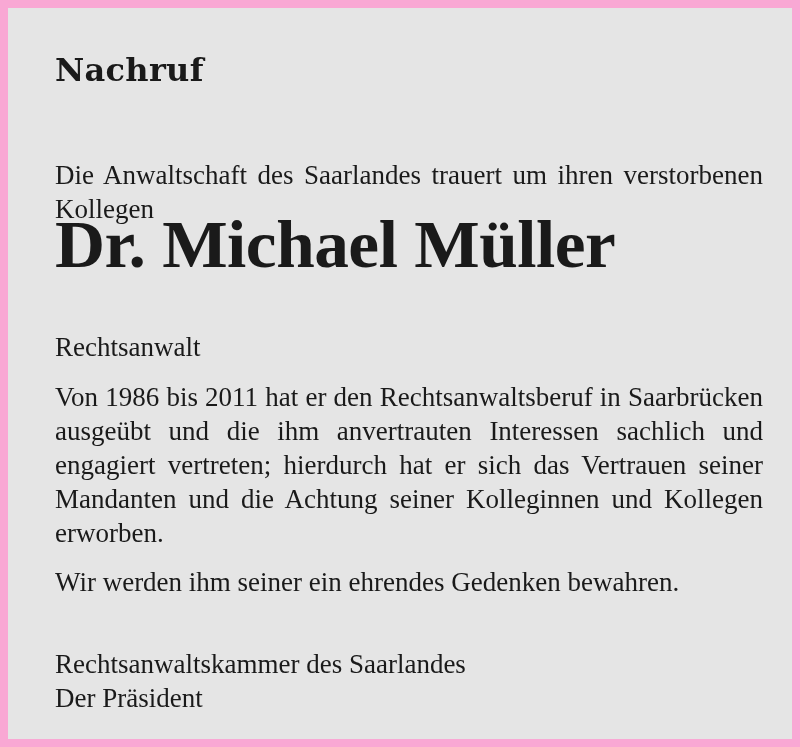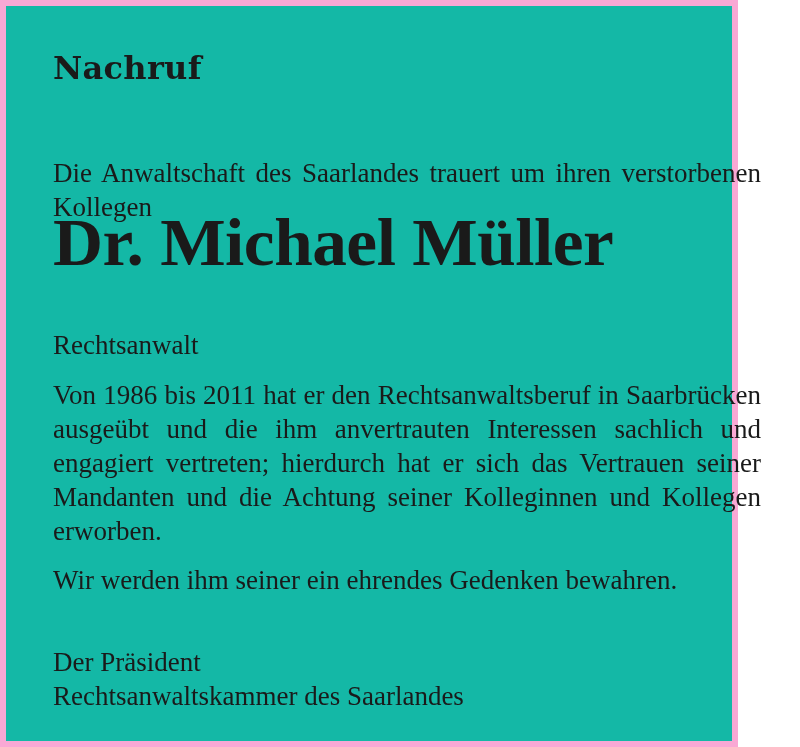--- a/index.html
+++ b/index.html
@@ -1,22 +1,22 @@
 <!DOCTYPE html>
 <html><head>
 <meta charset="utf-8">
 <style>
   html, body { margin: 0; padding: 0; background: #ffffff; }
   body { width: 800px; height: 747px; overflow: hidden; }
   .frame {
     position: absolute; left: 0; top: 0;
-    width: 738px; height: 747px;
+    width: 800px; height: 747px;
     box-sizing: border-box;
-    border: 6px solid #f9a8d4;
-    background: #14b8a6;
+    border: 8px solid #f9a8d4;
+    background: #e5e5e5;
   }
   .content {
     position: absolute;
     left: 47px; top: 0;
     width: 708px;
     font-family: "DejaVu Serif", "Liberation Serif", serif;
     color: #1a1a1a;
   }
   .heading {
     position: absolute; left: 0; top: 42px;
@@ -64,17 +64,17 @@
 
     <div class="name">Dr. Michael Müller</div>
 
     <div class="profession cond">Rechtsanwalt</div>
 
     <p class="body-text bio cond">Von 1986 bis 2011 hat er den Rechtsanwaltsberuf in Saarbrücken ausgeübt und die ihm anvertrauten Interessen sachlich und engagiert vertreten; hierdurch hat er sich das Vertrauen seiner Mandanten und die Achtung seiner Kolleginnen und Kollegen erworben.</p>
 
     <p class="body-text closing cond">Wir werden ihm seiner ein ehrendes Gedenken bewahren.</p>
 
     <div class="signature cond">
+      <div>Rechtsanwaltskammer des Saarlandes</div>
       <div>Der Präsident</div>
-      <div>Rechtsanwaltskammer des Saarlandes</div>
     </div>
   </div>
 </div>
 
 </body></html>

